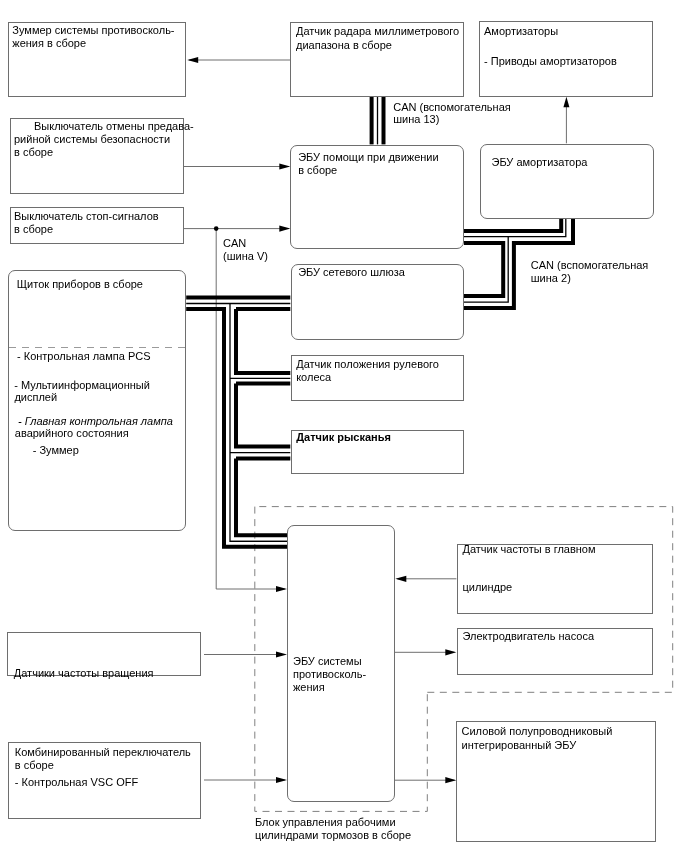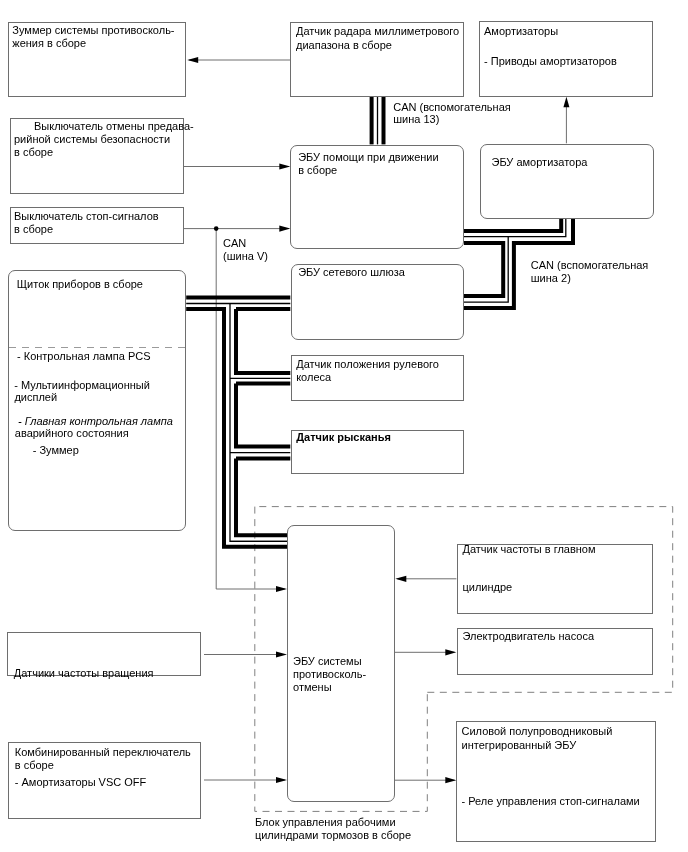--- a/index.html
+++ b/index.html
@@ -94,41 +94,40 @@
   <div class="txt" style="left:16.8px;top:277.5px;">Щиток приборов в сборе</div>
   <div class="txt" style="left:17.0px;top:350.1px;text-align:right;">- Контрольная лампа PCS</div>
   <div class="txt" style="left:14.2px;top:379.4px;text-align:right;">- Мультиинформационный</div>
   <div class="txt" style="left:14.4px;top:391.4px;">дисплей</div>
   <div class="txt" style="left:18px;top:414.9px;font-style:italic;">- Главная контрольная лампа</div>
   <div class="txt" style="left:14.8px;top:426.5px;">аварийного состояния</div>
   <div class="txt" style="left:16.7px;top:443.9px;margin-left:16px;">- Зуммер</div>
   <div class="txt" style="left:13.8px;top:632.2px;margin-top:35px;">Датчики частоты вращения</div>
   <div class="txt" style="left:14.8px;top:746.1px;">Комбинированный переключатель</div>
   <div class="txt" style="left:14.8px;top:759.3px;">в сборе</div>
-  <div class="txt" style="left:14.8px;top:775.8px;">- Амортизаторы VSC OFF</div>
+  <div class="txt" style="left:14.8px;top:775.8px;">- Контрольная VSC OFF</div>
   <div class="txt" style="left:296.0px;top:25.4px;">Датчик радара миллиметрового</div>
   <div class="txt" style="left:296.0px;top:38.6px;">диапазона в сборе</div>
   <div class="txt" style="left:298.2px;top:150.7px;">ЭБУ помощи при движении</div>
   <div class="txt" style="left:298.2px;top:163.9px;">в сборе</div>
   <div class="txt" style="left:298.2px;top:266.3px;">ЭБУ сетевого шлюза</div>
   <div class="txt" style="left:296.2px;top:357.8px;">Датчик положения рулевого</div>
   <div class="txt" style="left:296.2px;top:371.0px;">колеса</div>
   <div class="txt" style="left:296.2px;top:431.0px;font-weight:bold;">Датчик рысканья</div>
   <div class="txt" style="left:293.0px;top:655.0px;">ЭБУ системы</div>
   <div class="txt" style="left:293.0px;top:668.2px;">противосколь-</div>
-  <div class="txt" style="left:293.0px;top:681.4px;">отмены</div>
+  <div class="txt" style="left:293.0px;top:681.4px;">жения</div>
   <div class="txt" style="left:484.0px;top:24.9px;">Амортизаторы</div>
   <div class="txt" style="left:484.0px;top:55.3px;text-align:right;">- Приводы амортизаторов</div>
   <div class="txt" style="left:491.5px;top:148.1px;margin-top:8px;">ЭБУ амортизатора</div>
   <div class="txt" style="left:462.5px;top:543.3px;">Датчик частоты в главном</div>
   <div class="txt" style="left:462.5px;top:581px;">цилиндре</div>
   <div class="txt" style="left:462.5px;top:629.8px;">Электродвигатель насоса</div>
   <div class="txt" style="left:461.5px;top:725.3px;">Силовой полупроводниковый</div>
   <div class="txt" style="left:461.5px;top:738.5px;">интегрированный ЭБУ</div>
-  <div class="txt" style="left:461.5px;top:795.1px;">- Реле управления стоп-сигналами</div>
 
   <div class="txt" style="left:223.0px;top:236.7px;">CAN</div>
   <div class="txt" style="left:223.0px;top:249.5px;">(шина V)</div>
   <div class="txt" style="left:393.2px;top:100.6px;">CAN (вспомогательная</div>
   <div class="txt" style="left:393.2px;top:113.2px;">шина 13)</div>
   <div class="txt" style="left:530.8px;top:259.3px;">CAN (вспомогательная</div>
   <div class="txt" style="left:530.8px;top:272.2px;">шина 2)</div>
   <div class="txt" style="left:254.9px;top:816.0px;">Блок управления рабочими</div>
   <div class="txt" style="left:254.9px;top:828.9px;">цилиндрами тормозов в сборе</div>
   <div class="hdash" style="left:8.8px;top:346.6px;width:178px;"></div>

